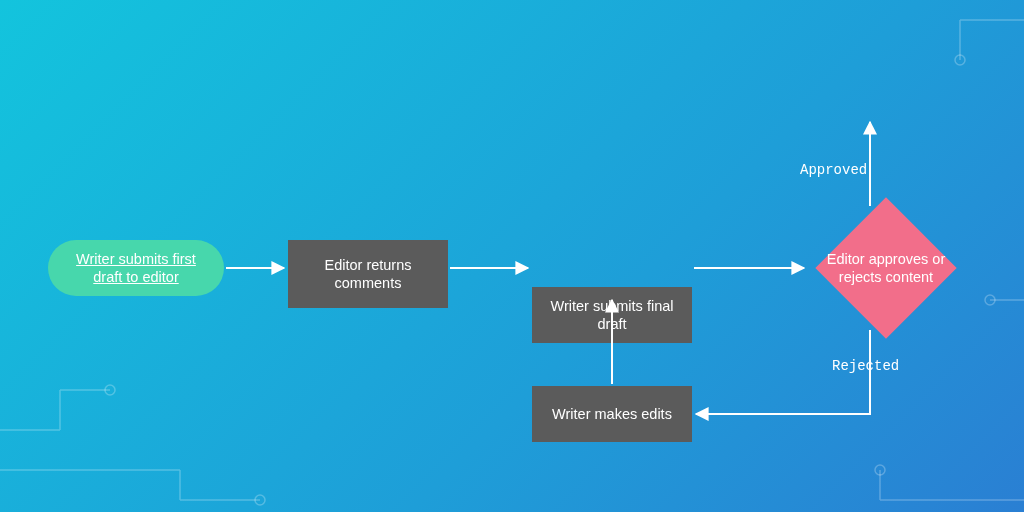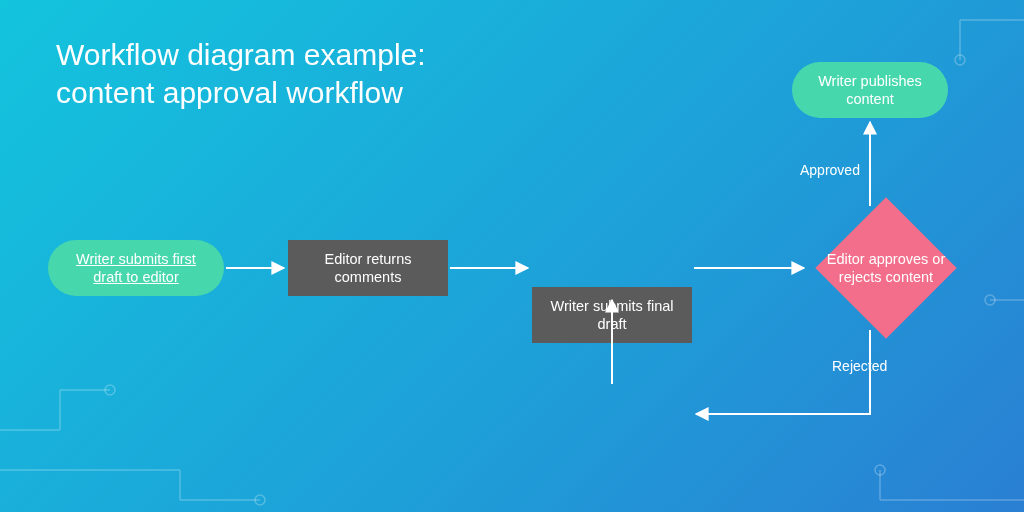--- a/index.html
+++ b/index.html
@@ -65,20 +65,21 @@
     font-size: 14.5px;
     line-height:1.25;
     color:#fff;
     padding: 0 6px;
     box-sizing:border-box;
   }
   .edge-label {
     position:absolute;
     font-size: 14px;
     color:#fff;
+    font-family:Liberation Mono, monospace;
   }
   svg.arrows {
     position:absolute;
     left:0; top:0;
     width:1024px; height:512px;
     pointer-events:none;
   }
   .circuit {
     position:absolute;
     stroke: rgba(255,255,255,0.25);
@@ -98,48 +99,44 @@
     <path d="M0 470 H180 M180 470 V500 M180 500 H260"></path>
     <circle cx="260" cy="500" r="5"></circle>
     <path d="M1024 20 H960 M960 20 V60"></path>
     <circle cx="960" cy="60" r="5"></circle>
     <path d="M1024 300 H990"></path>
     <circle cx="990" cy="300" r="5"></circle>
     <path d="M1024 500 H880 M880 500 V470"></path>
     <circle cx="880" cy="470" r="5"></circle>
   </svg>
 
-  <div class="title">
-    <span>Workflow diagram example:</span>
-    <span class="line2">content approval workflow</span>
-  </div>
 
   <div class="node pill" style="left:48px; top:240px; width:176px; height:56px;text-decoration:underline;">
     <span>Writer submits first draft to editor</span>
   </div>
 
-  <div class="node rect" style="left:288px; top:240px; width:160px; height:56px;">
+  <div class="node rect" style="left:288px; top:240px; width:160px; height:68px;">
     <span>Editor returns comments</span>
   </div>
 
   <div class="node rect" style="left:532px; top:240px; width:160px; height:56px;margin-top:47px;">
     <span>Writer submits final draft</span>
   </div>
 
+  <div class="node rect" style="left:532px; top:386px; width:160px; height:56px;">
+    <span>Writer makes edits</span>
+  </div>
 
   <div class="diamond-wrap" style="left:806px; top:198px; width:160px; height:140px;">
     <div class="diamond" style="left:30px; top:20px; width:100px; height:100px;"></div>
     <div class="diamond-label" style="left:0; top:0; width:160px; height:140px;">
       <span>Editor approves or rejects content</span>
     </div>
   </div>
 
-  <div class="node pill" style="left:792px; top:62px; width:156px; height:56px;">
-    <span>Writer publishes content</span>
-  </div>
 
   <div class="edge-label" style="left:800px; top:162px;">Approved</div>
   <div class="edge-label" style="left:832px; top:358px;">Rejected</div>
 
   <svg class="arrows" viewBox="0 0 1024 512">
     <defs>
       <marker id="ah" viewBox="0 0 10 10" refX="9" refY="5" markerWidth="7" markerHeight="7" orient="auto-start-reverse">
         <path d="M 0 0 L 10 5 L 0 10 z" fill="#ffffff"></path>
       </marker>
     </defs>

